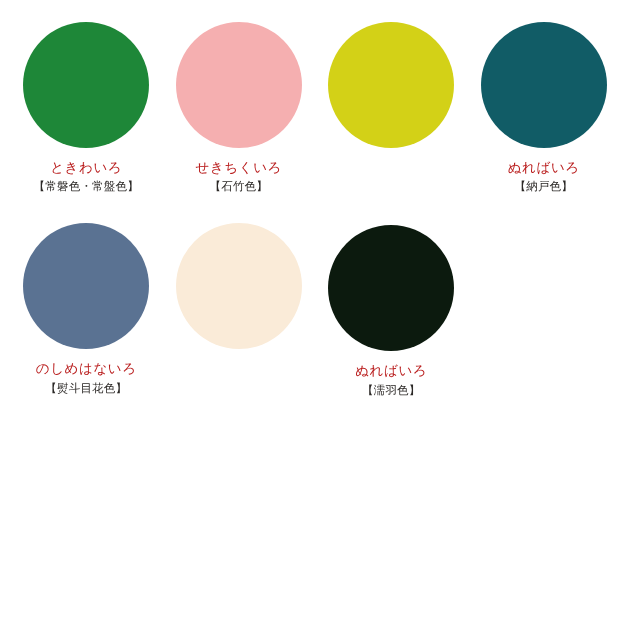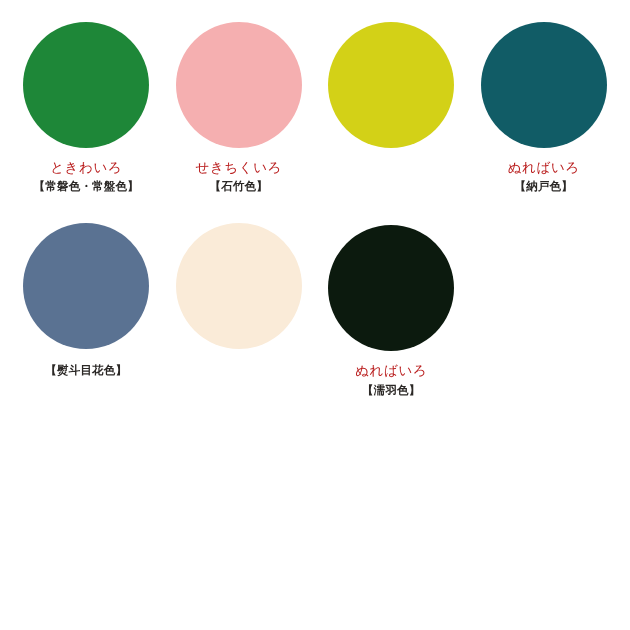--- a/index.html
+++ b/index.html
@@ -51,21 +51,20 @@
     display: block;
     color: #b91c1c;
   }
   .swatch-kanji {
     font-size: 11.5px;
     letter-spacing: 0.2px;
     white-space: nowrap;
     display: block;
     margin-top: 3px;
     color: #2b2826;
-    font-weight: bold;
   }
   
   .swatch-cell.row-2 .swatch-disc { margin-top: 2px; }
   .swatch-cell.row-3 .swatch-disc { margin-top: 4px; }
 </style>
 </head>
 <body style="background: rgb(255, 255, 255); color: rgb(35, 31, 32);">
 
 <main id="swatch-grid">
 
@@ -95,20 +94,21 @@
       <span class="swatch-kana">ぬればいろ</span>
       <span class="swatch-kanji">【納戸色】</span>
     </div>
   </div>
 
 
 
   <div class="swatch-cell row-2">
     <div class="swatch-disc" style="background-color: rgb(90, 114, 146);"></div>
     <div class="swatch-labels">
+      <span class="swatch-kana">のしめはないろ</span>
       <span class="swatch-kanji">【熨斗目花色】</span>
     </div>
   </div>
 
   <div class="swatch-cell row-2">
     <div class="swatch-disc" style="background-color: rgb(250, 235, 216);"></div>
   </div>
 
   <div class="swatch-cell row-3">
     <div class="swatch-disc" style="background-color: rgb(12, 26, 14);"></div>

